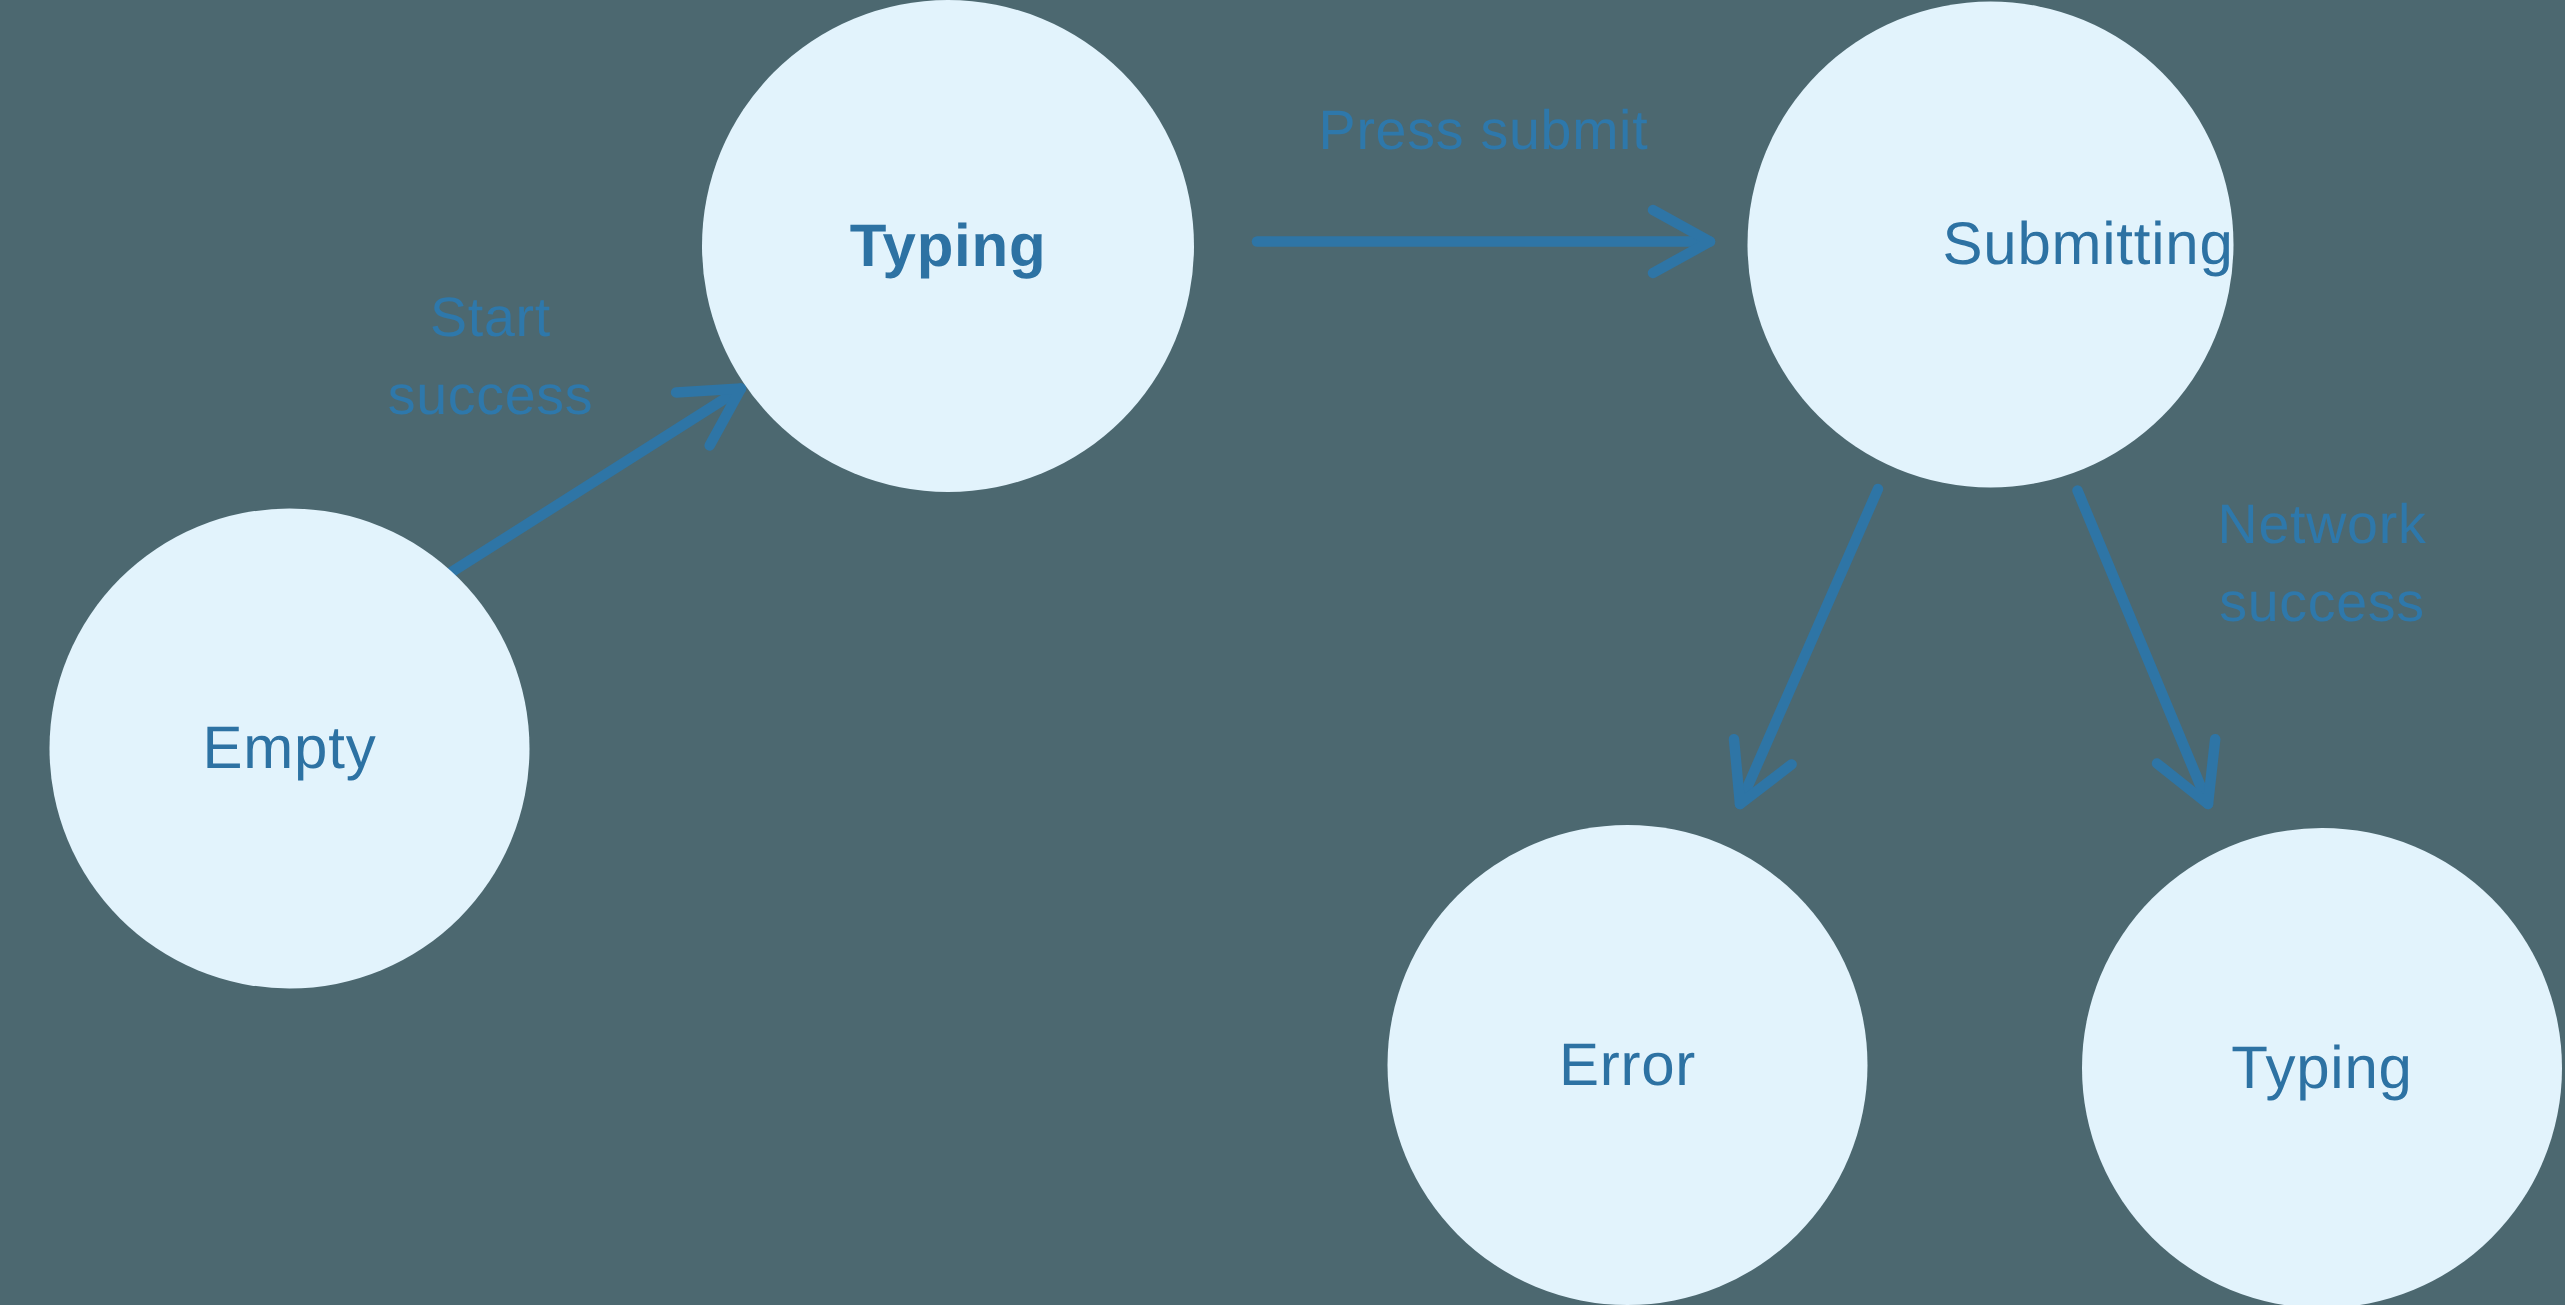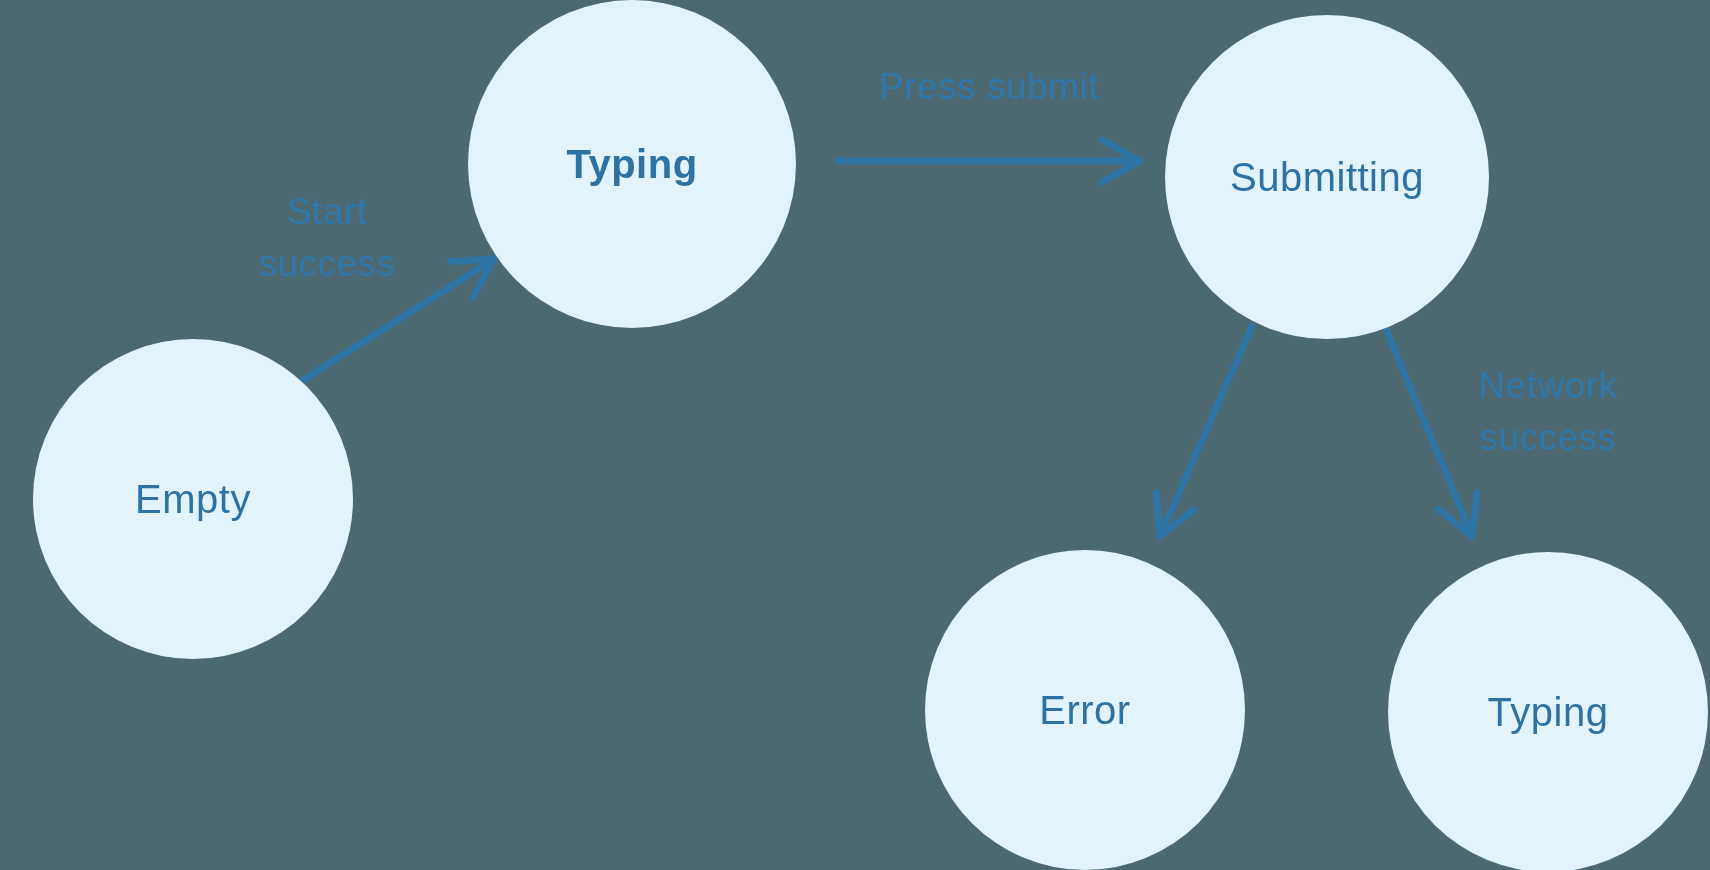--- a/index.html
+++ b/index.html
@@ -52,28 +52,28 @@
     transform: translate(-50%, -50%);
     text-align: center;
     color: var(--edge-label, #2E78AB);
     font-size: 37px;
     line-height: 52px;
     letter-spacing: 0.5px;
   }
   
   #node-empty      { left: 1px;    top: 339px; width: 320px; height: 320px; margin-left: 32px; }
   #node-typing     { left: 468px;  top: 0px;   width: 328px; height: 328px; font-weight: bold; }
-  #node-submitting { left: 1165px; top: 15px;   width: 324px; height: 324px; }
+  #node-submitting { left: 1165px; top: 1px;   width: 324px; height: 324px; justify-content: flex-end; }
   #node-error      { left: 925px;  top: 550px; width: 320px; height: 320px; }
   #node-success    { left: 1388px; top: 552px; width: 320px; height: 320px; }
   
   #label-start-typing    { left: 327px;  top: 238px; width: 180px; }
   #label-press-submit    { left: 989px;  top: 87px;  white-space: nowrap; }
   #label-network-error   { left: 1090px; top: 398px; width: 230px; }
-  #label-network-success { left: 1548px; top: 412px; width: 250px; }
+  #label-network-success { left: 1548px; top: 376px; width: 250px; }
 </style>
 </head>
 <body>
 
 <div class="canvas">
 
   <svg class="edges-svg" viewBox="0 0 1710 870">
     <g>
       <path class="arrow" d="M300,382 L494,259"></path>
       <path class="arrow" d="M473.1,297 L494,259 L450.7,261.6"></path>

